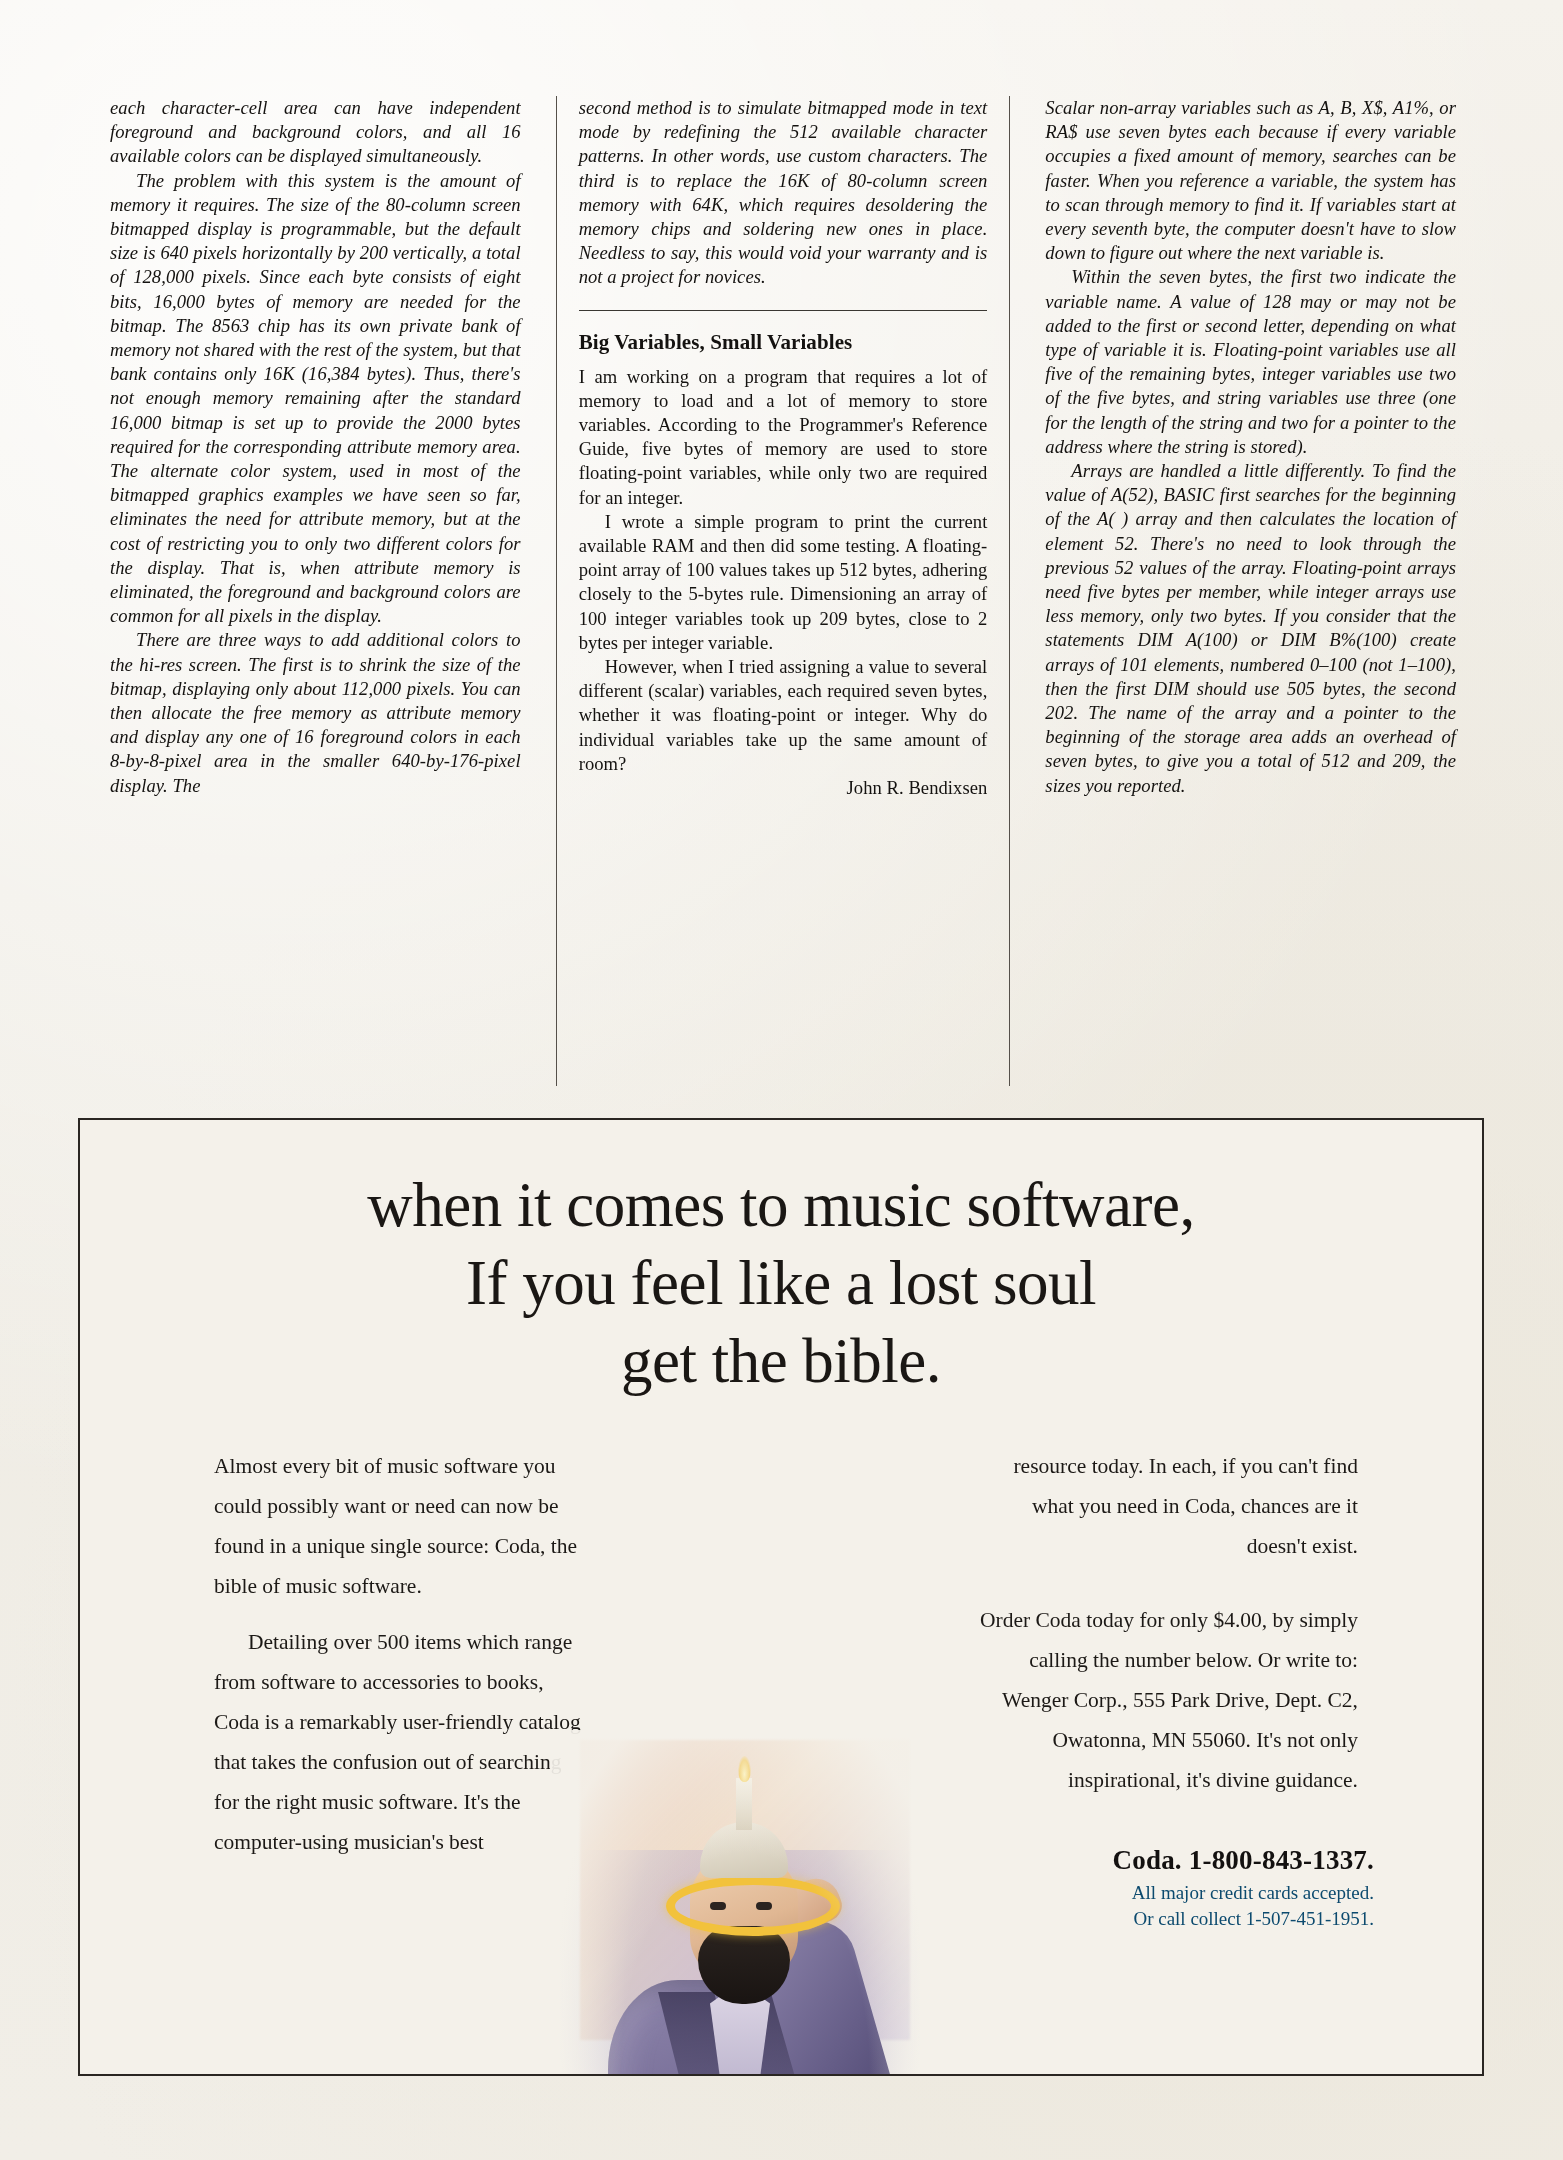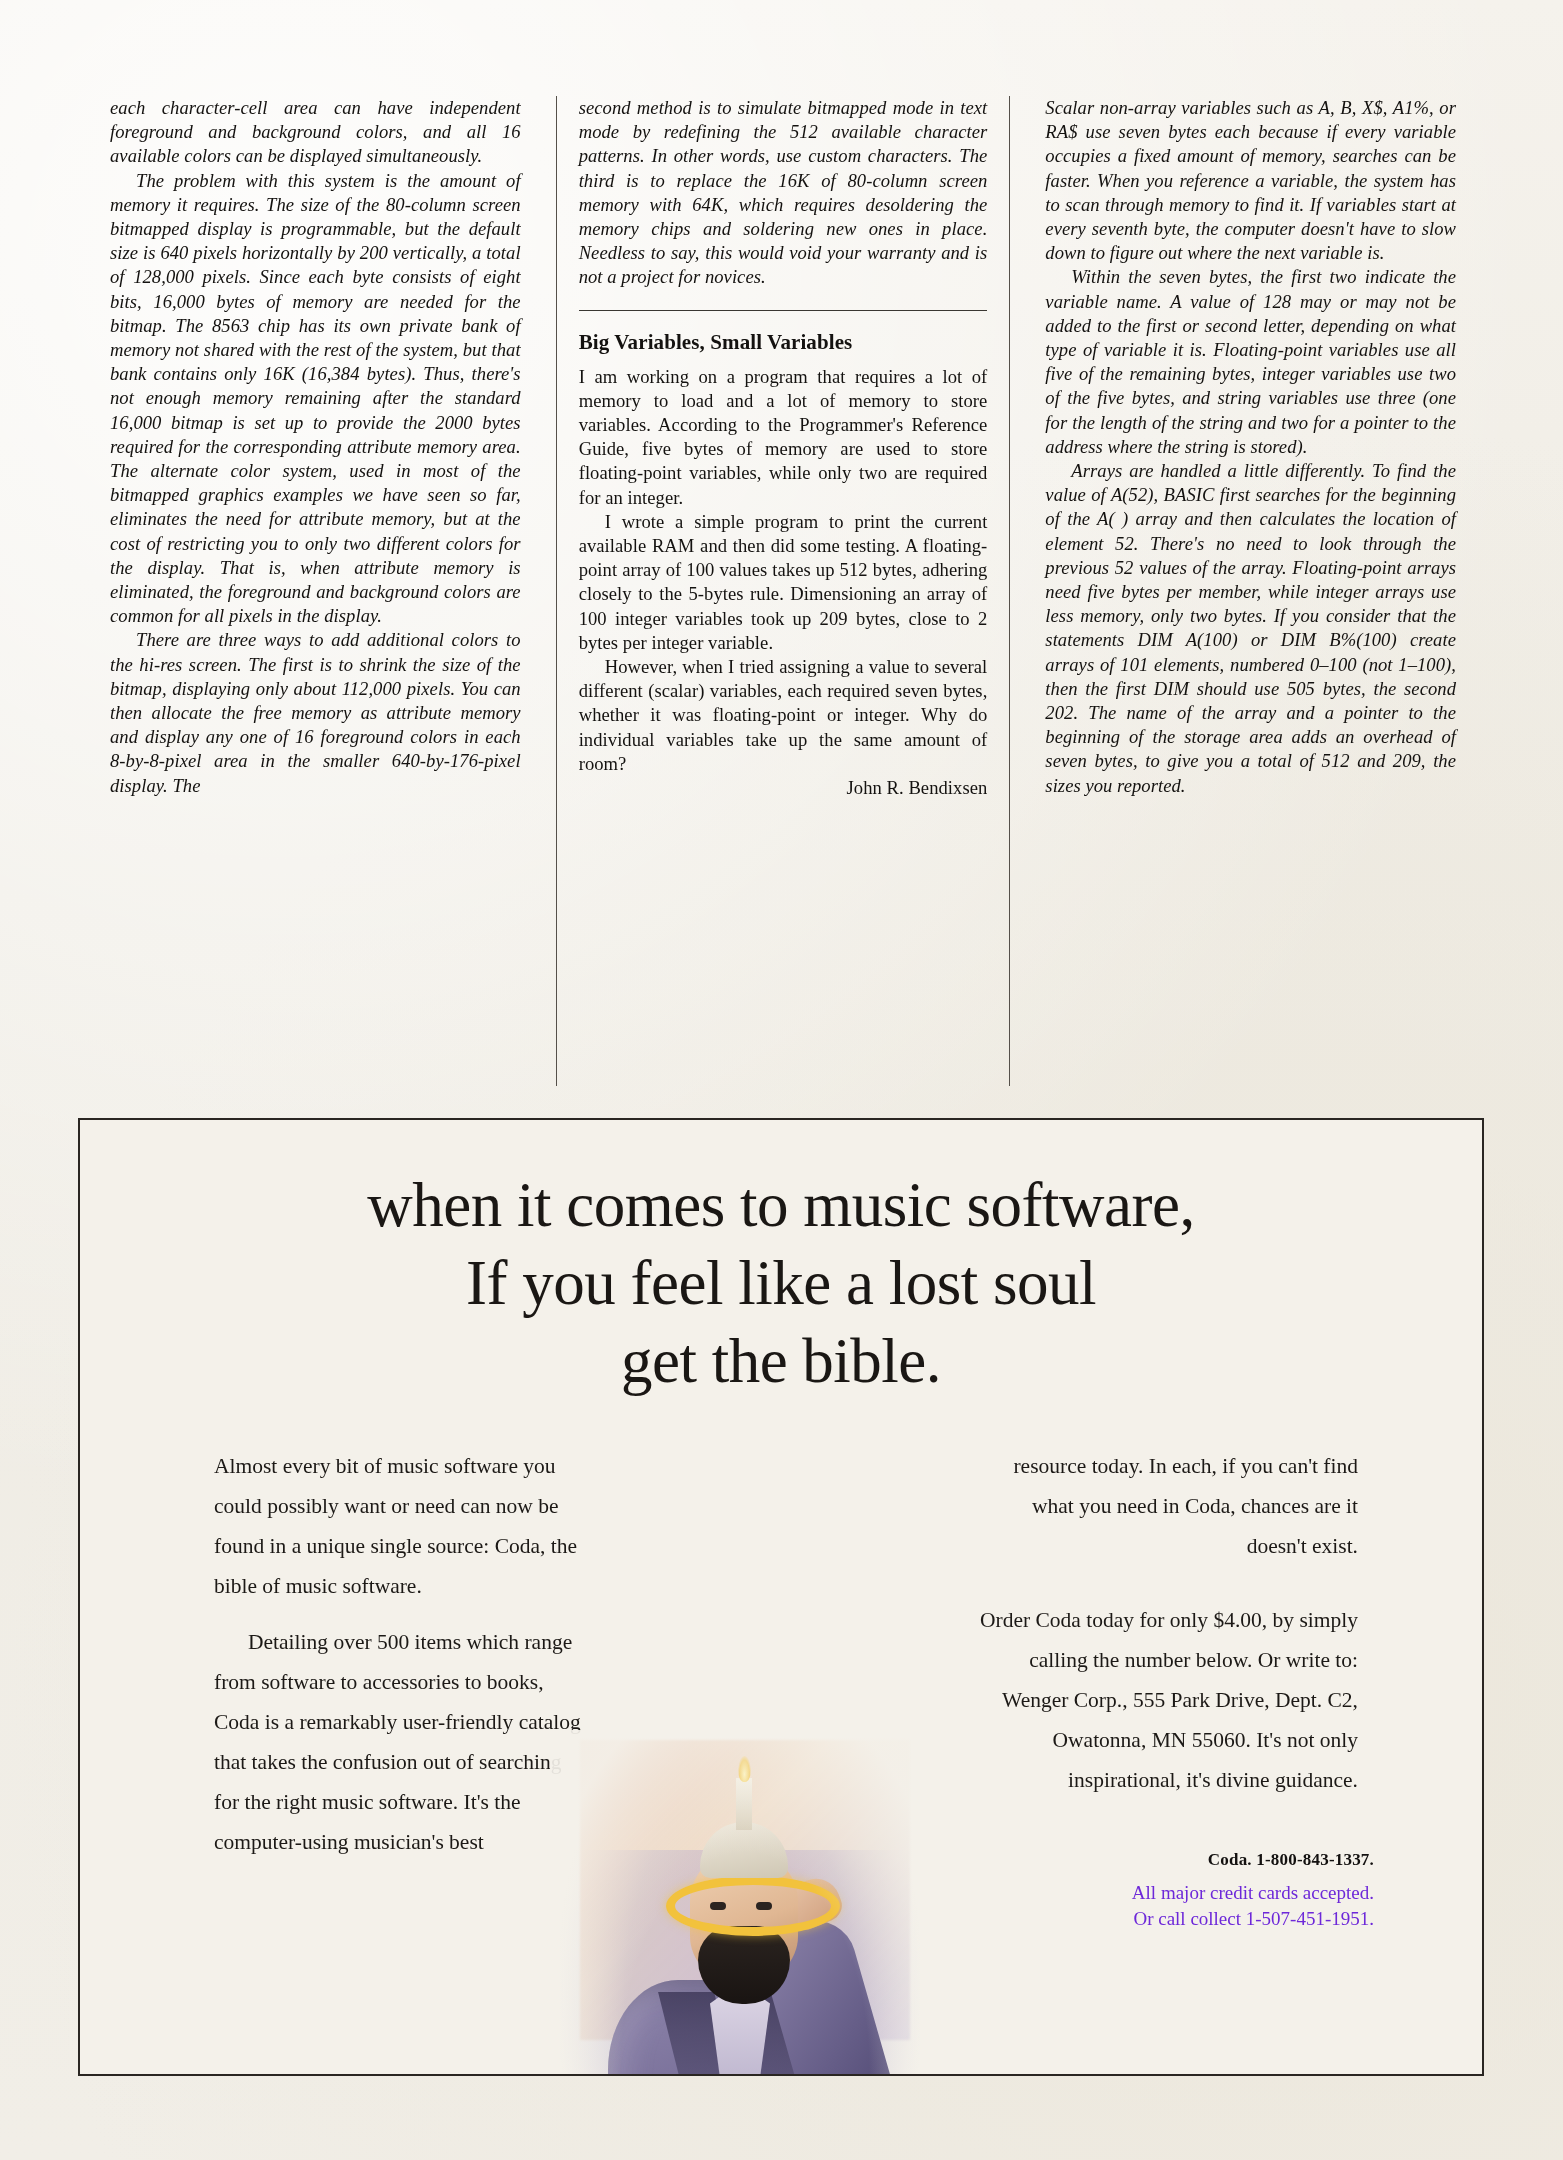--- a/index.html
+++ b/index.html
@@ -120,30 +120,30 @@
     top: 0;
     width: 420px;
     text-align: right;
   }
   .ad-col p { margin: 16px; }
   .ad-col.left p.indent { text-indent: 34px; }
   .ad-col.right p.spaced { margin-top: 34px; }
   .ad-phone {
     margin-top: 40px;
     text-align: right;
-    font-size: 17px;
+    font-size: 27px;
     font-weight: bold;
     letter-spacing: 0.2px;
     color: #131110;
   }
   .ad-fine {
     text-align: right;
     font-size: 19px;
     line-height: 26px;
-    color: #6d28d9;
+    color: #0c4a6e;
   }
   
   .ad-illustration {
     position: absolute;
     left: 470px;
     top: 300px;
     width: 390px;
     height: 620px;
   }
   .ill-bg {

